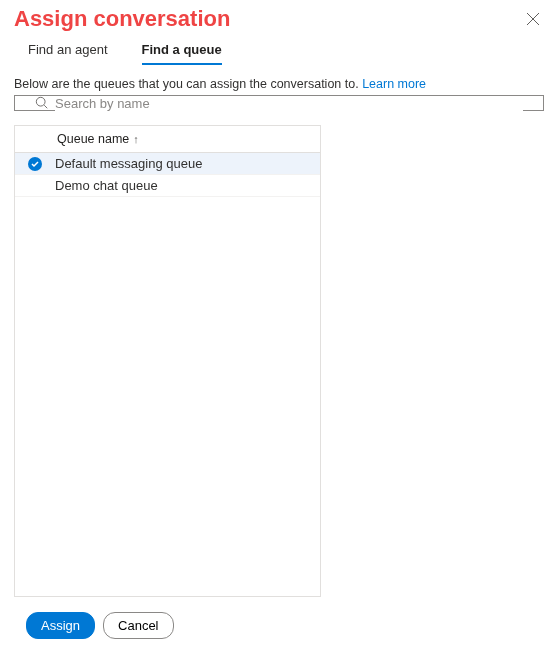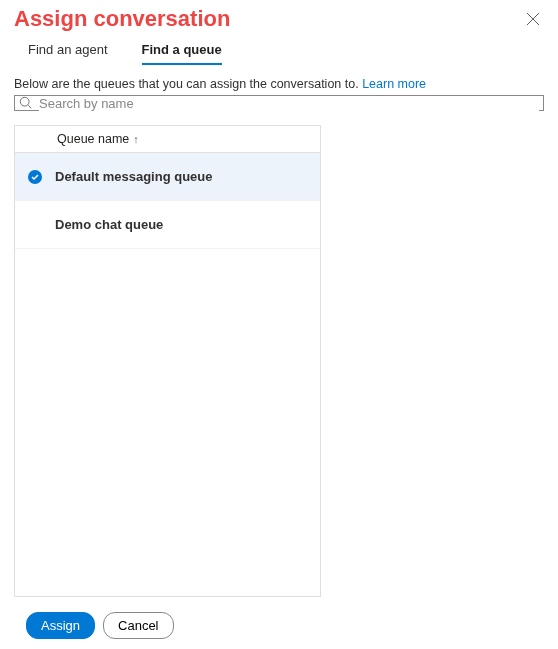--- a/index.html
+++ b/index.html
@@ -57,21 +57,21 @@
       margin-bottom: 4px;
     }
     .instruction a {
       color: #0078d4;
       text-decoration: none;
     }
     .search-wrap {
       border: 1px solid #8a8886;
       display: flex;
       align-items: center;
-      padding: 4px 4px;
+      padding: 4px 20px;
       height: 16px;
       margin-bottom: 14px;
     }
     .search-wrap svg { flex-shrink: 0; color: #605e5c; }
     .search-wrap input {
       border: none;
       outline: none;
       flex: 1;
       font-size: 13px;
       margin-left: 6px;
@@ -92,26 +92,25 @@
       font-size: 12.5px;
       font-weight: 400;
       color: #201f1e;
       gap: 4px;
       border-bottom: 1px solid #e1dfdd;
     }
     .col-header .sort-ic { font-size: 11px; color: #605e5c; }
     .row {
       display: flex;
       align-items: center;
-      height: 48px;
+      height: 22px;
       padding: 0 4px 0 12px;
       font-size: 13px;
       color: #323130;
       border-bottom: 1px solid #f3f2f1;
-      font-weight: bold;
     }
     .row.selected { background: #edf3fb; }
     .row-icon {
       width: 16px;
       height: 16px;
       margin-right: 12px;
       display: flex;
       align-items: center;
       justify-content: center;
     }

